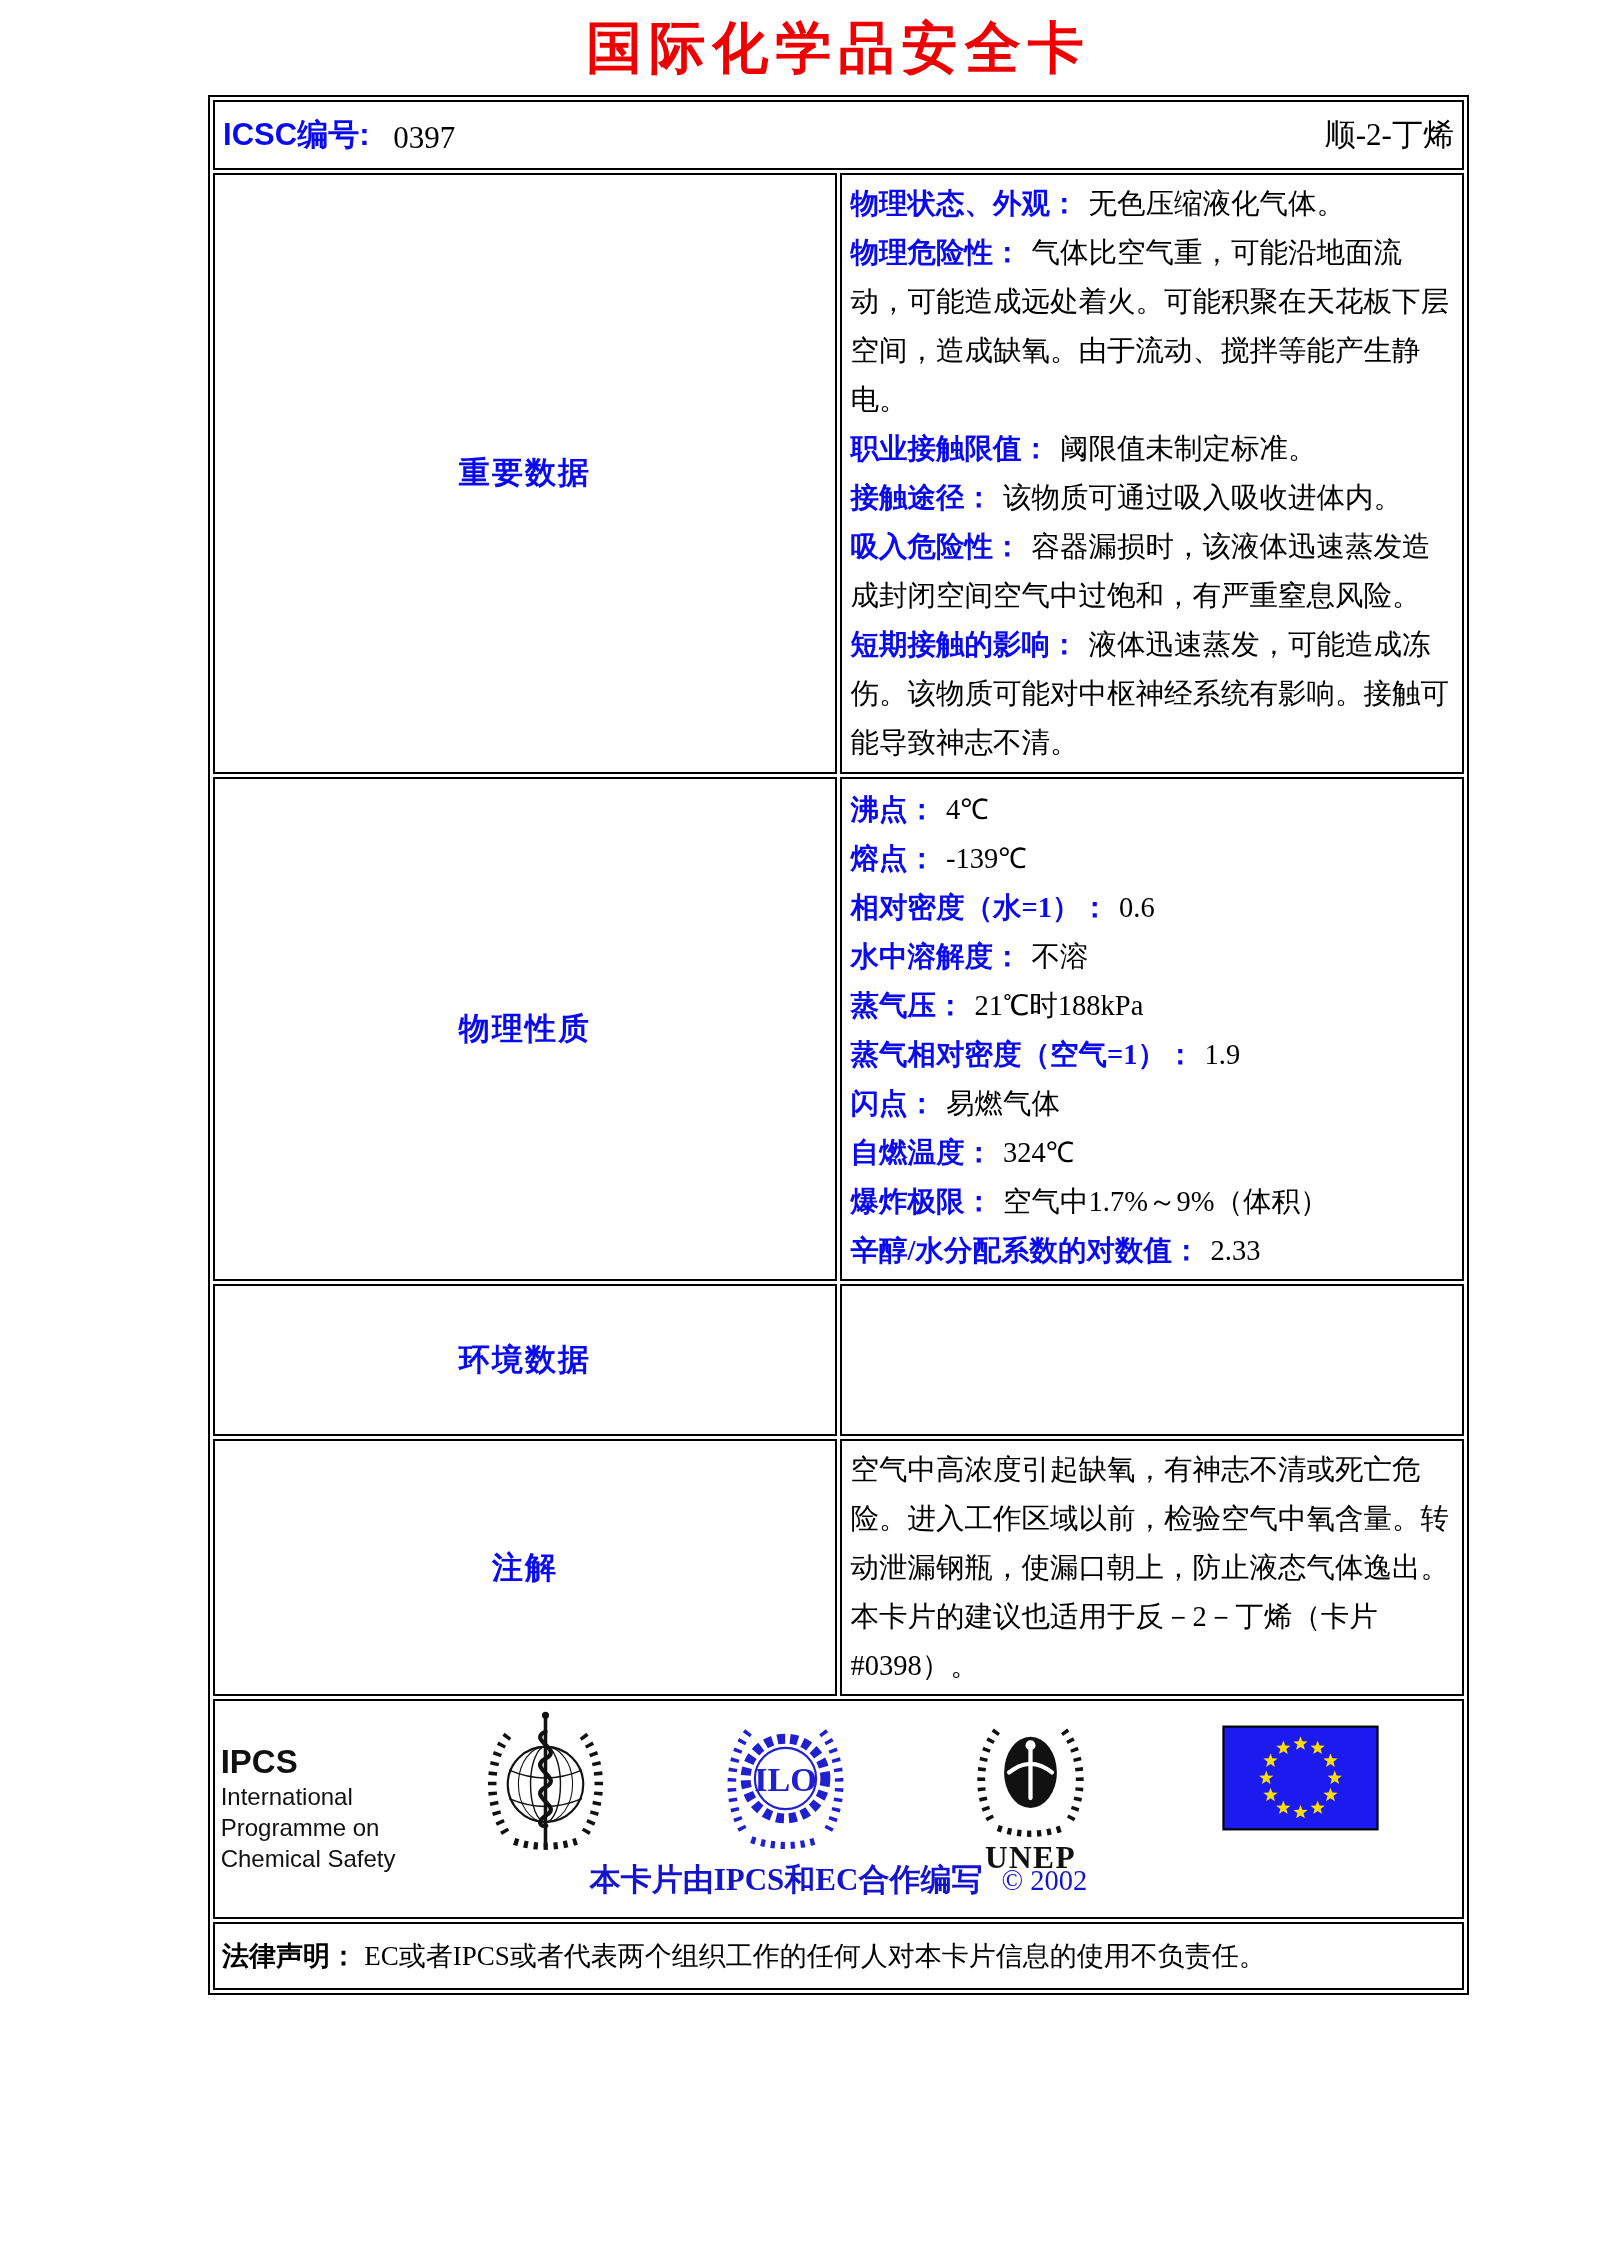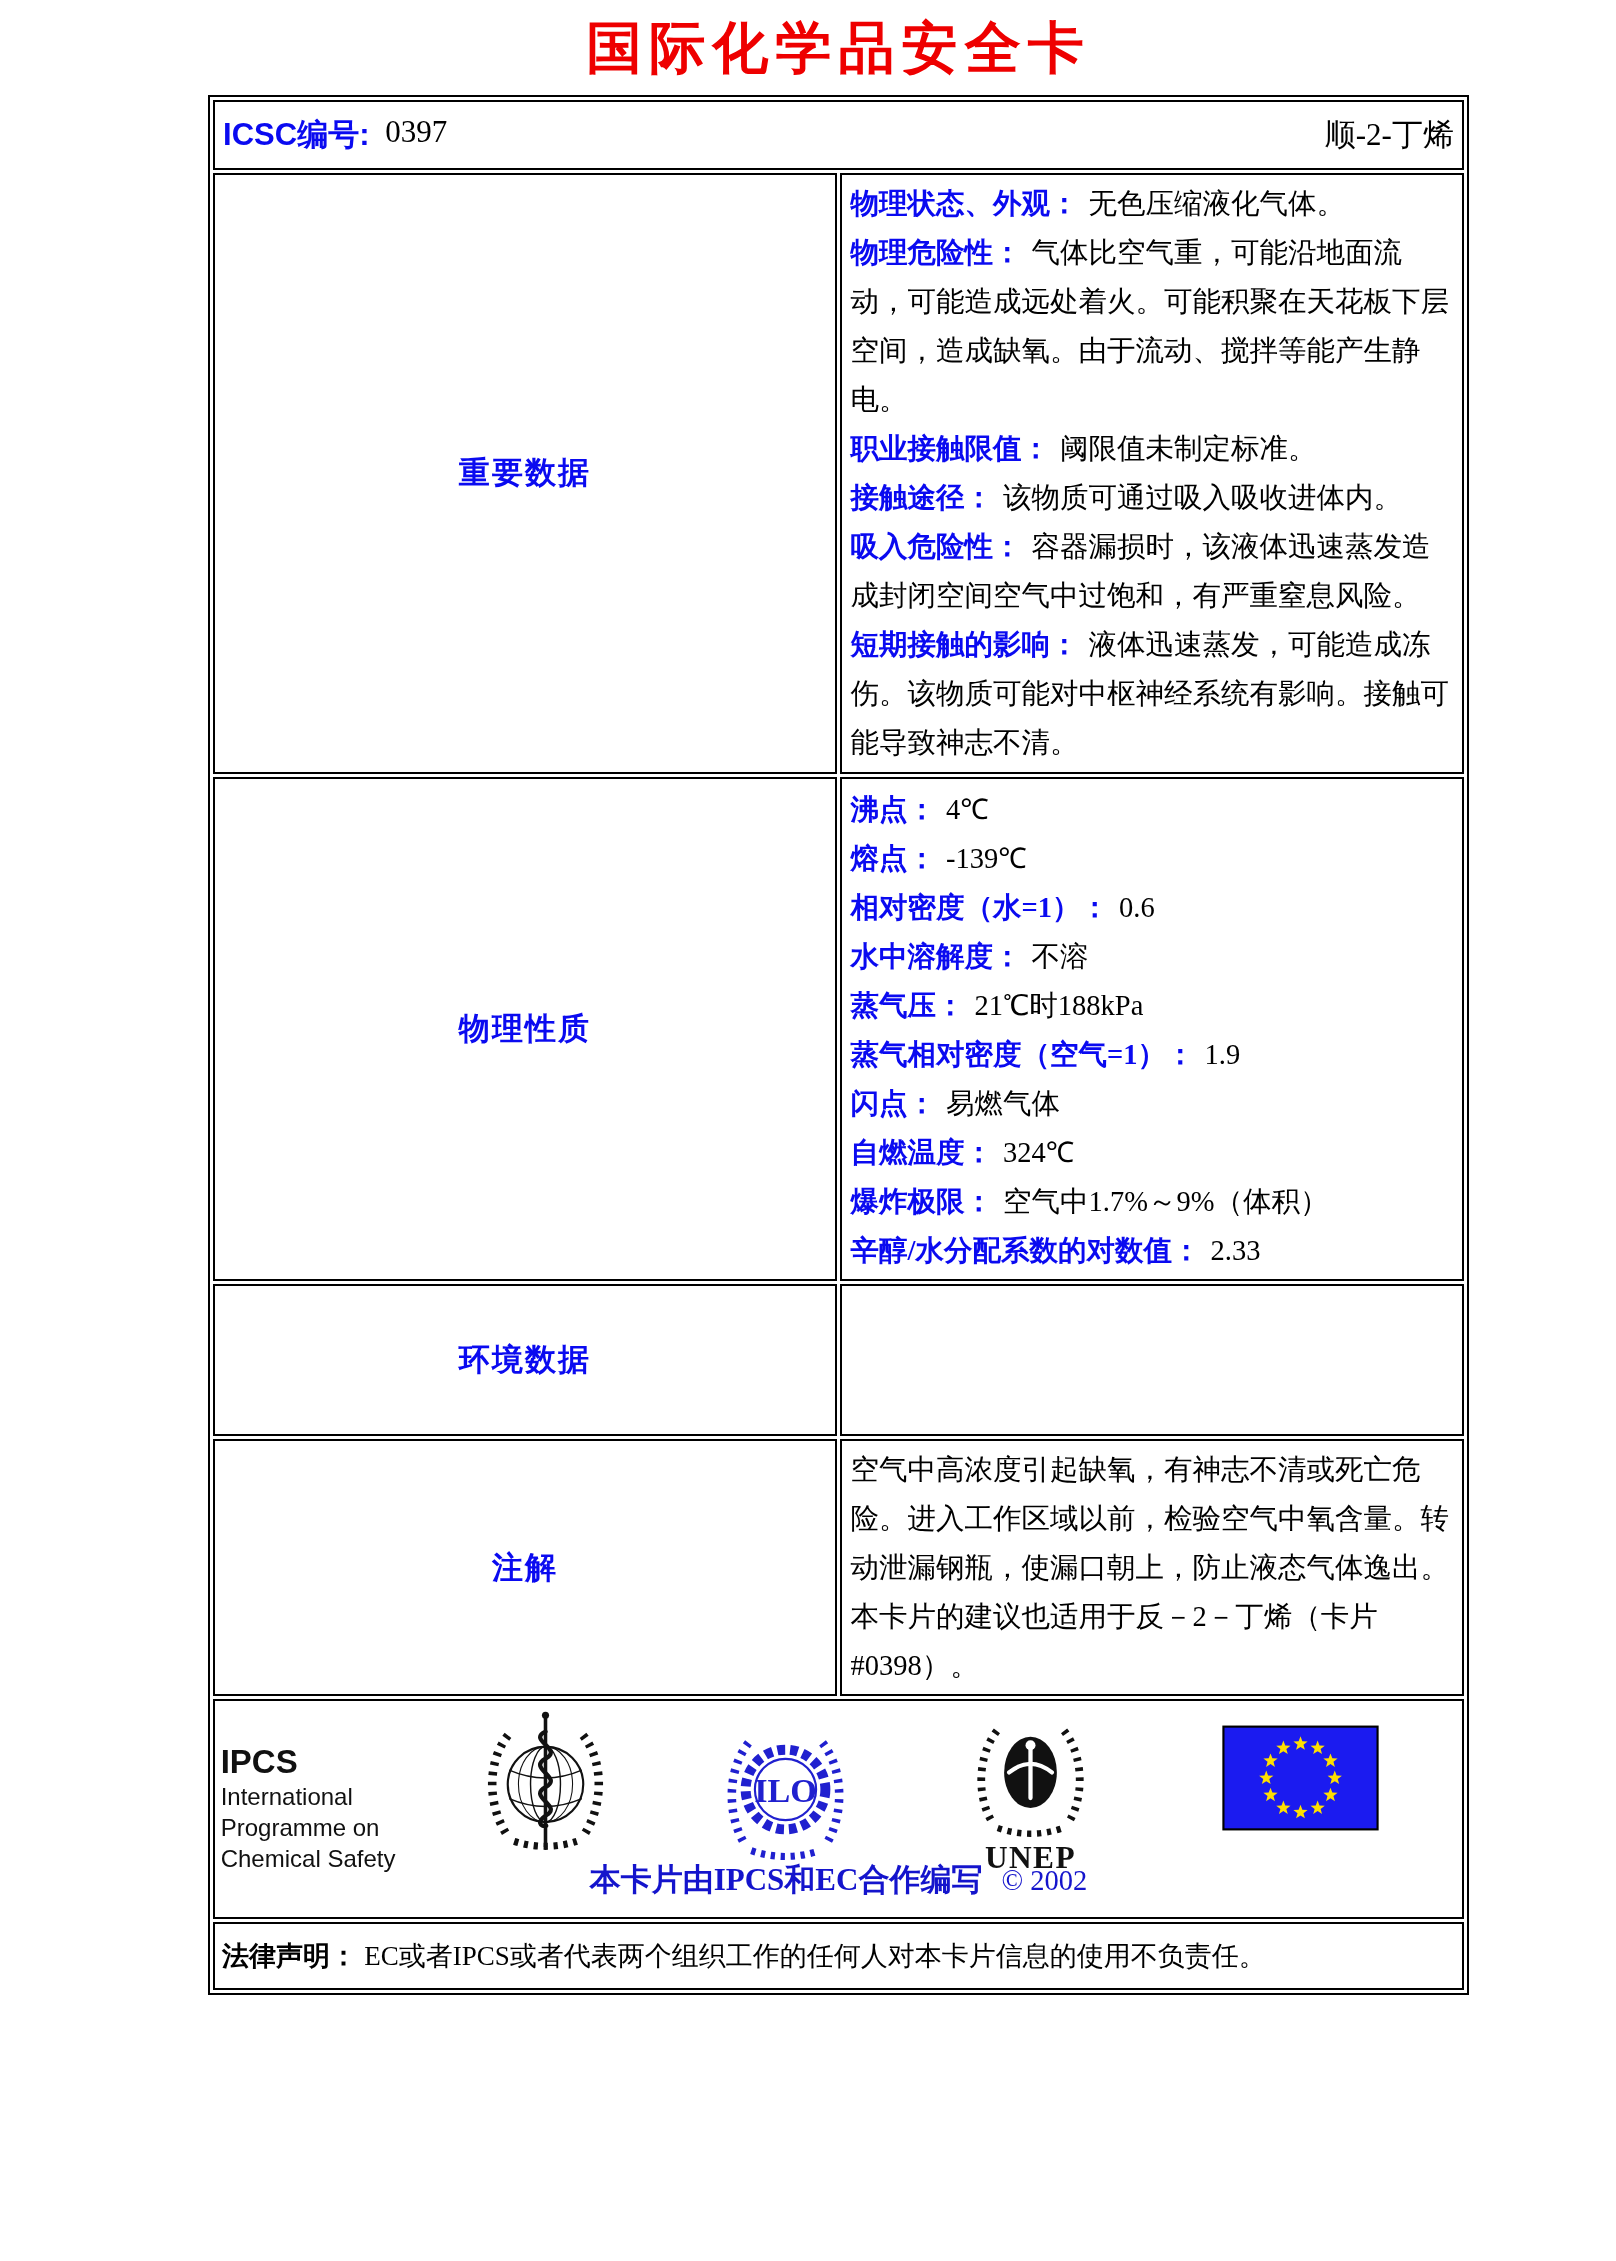--- a/index.html
+++ b/index.html
@@ -40,33 +40,33 @@
     font-size:28.5px; line-height:49px;
     padding:4.3px 8.6px 4.3px 8.6px;
   }
   .field-label { color:#0a0af0; font-weight:bold; margin-right:10px; }
   .field-text { color:#000; }
   .icsc-bar {
     display:flex; justify-content:space-between; align-items:center;
     height:100%; padding:0 7.1px;
     font-size:31px;
   }
-  .icsc-left { display:flex; align-items:flex-start; }
+  .icsc-left { display:flex; align-items:flex-end;gap:8px; }
   .icsc-label { color:#0a0af0; font-weight:bold; font-family:"Liberation Sans", sans-serif; }
   .icsc-number { color:#000; margin-left:15.7px; }
   .chem-name { color:#000; }
   td.logos-cell { position:relative; height:214px; }
   .ipcs-block {
     position:absolute; left:5.7px; top:41px; width:214px;
     font-family:"Liberation Sans", sans-serif; color:#111;
   }
   .ipcs-acronym { font-size:33px; font-weight:bold; line-height:39px; }
   .ipcs-line { font-size:24px; line-height:31px; }
   .logo-who  { position:absolute; left:262px;  top:4.3px; }
-  .logo-ilo  { position:absolute; left:505px;  top:17px; }
+  .logo-ilo  { position:absolute; left:505px;  top:6px; }
   .logo-unep { position:absolute; left:747px; top:2.9px; }
   .logo-eu   { position:absolute; left:1007px; top:24px; }
   .footer-caption {
     position:absolute; left:0; top:158px; width:100%;
     text-align:center; font-size:31px;
   }
   .caption-main { color:#1414cc; font-weight:bold; }
   .caption-copyright { color:#1414cc; font-weight:normal; font-size:28.5px; margin-left:11.4px; }
   td.legal-cell { vertical-align:middle; height:64px; font-size:27px; padding:0 7.1px; }
   .legal-label { font-weight:bold; font-family:"Liberation Sans", sans-serif; margin-right:7.1px; }

